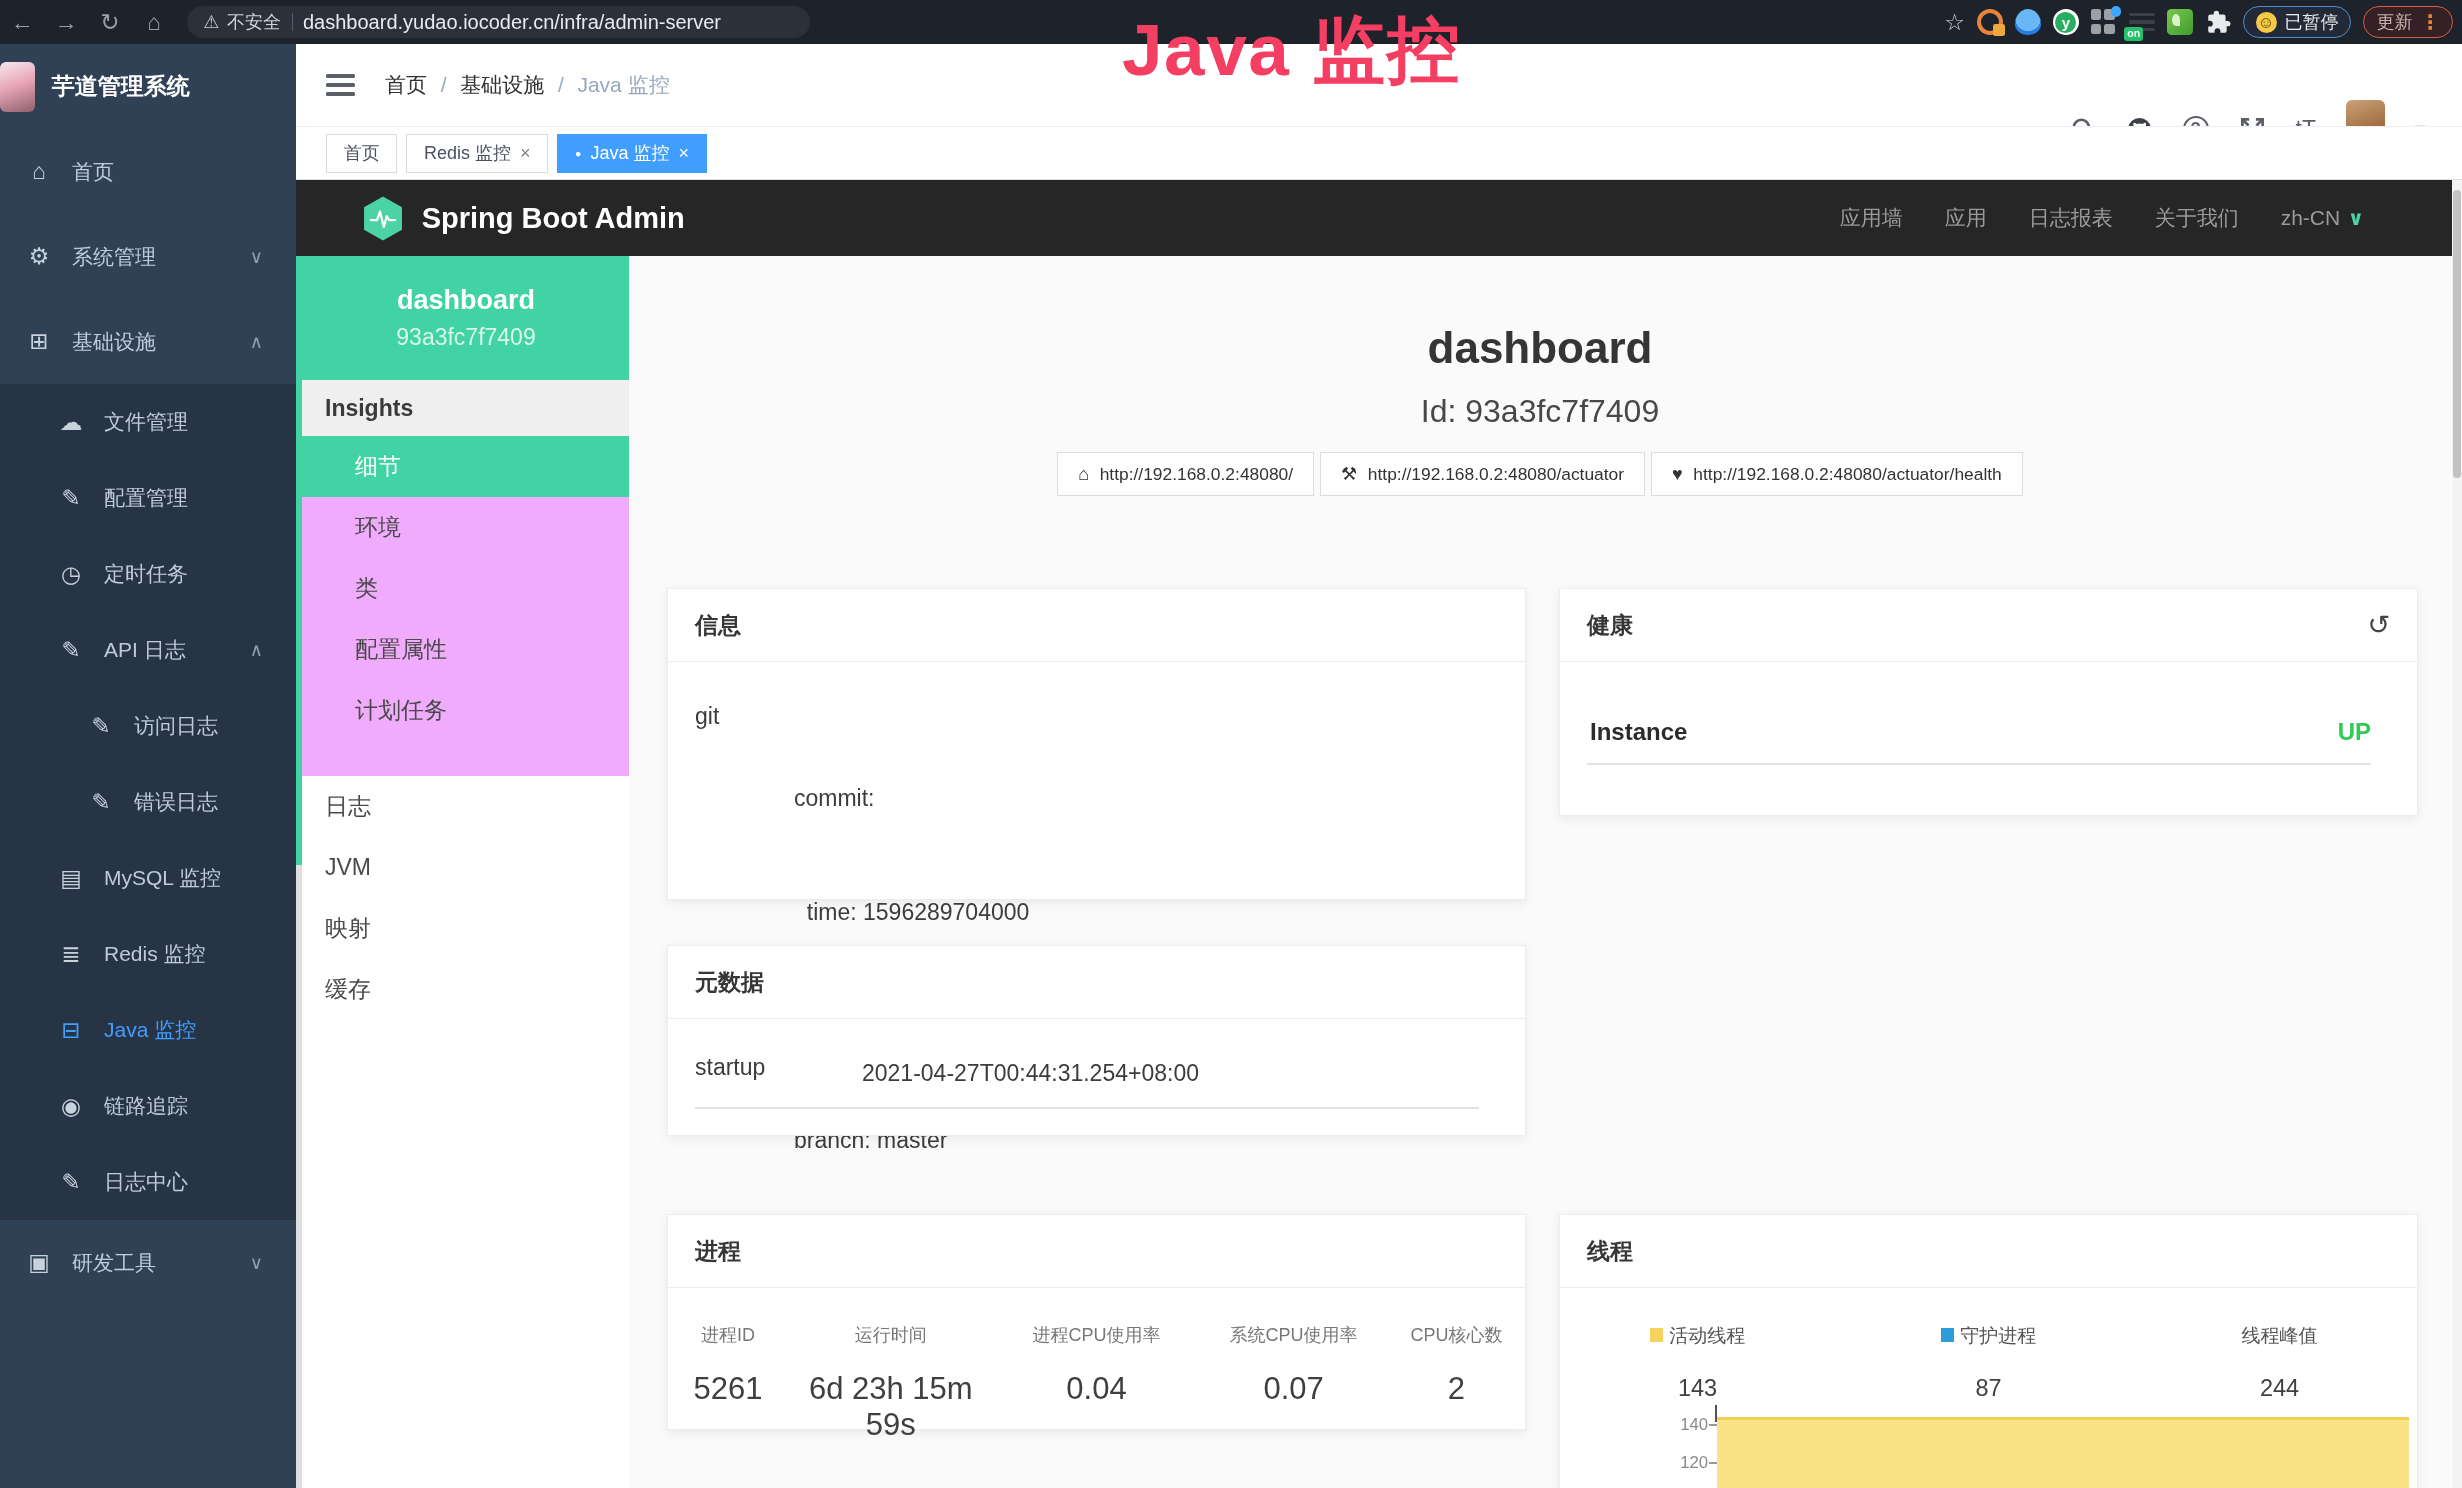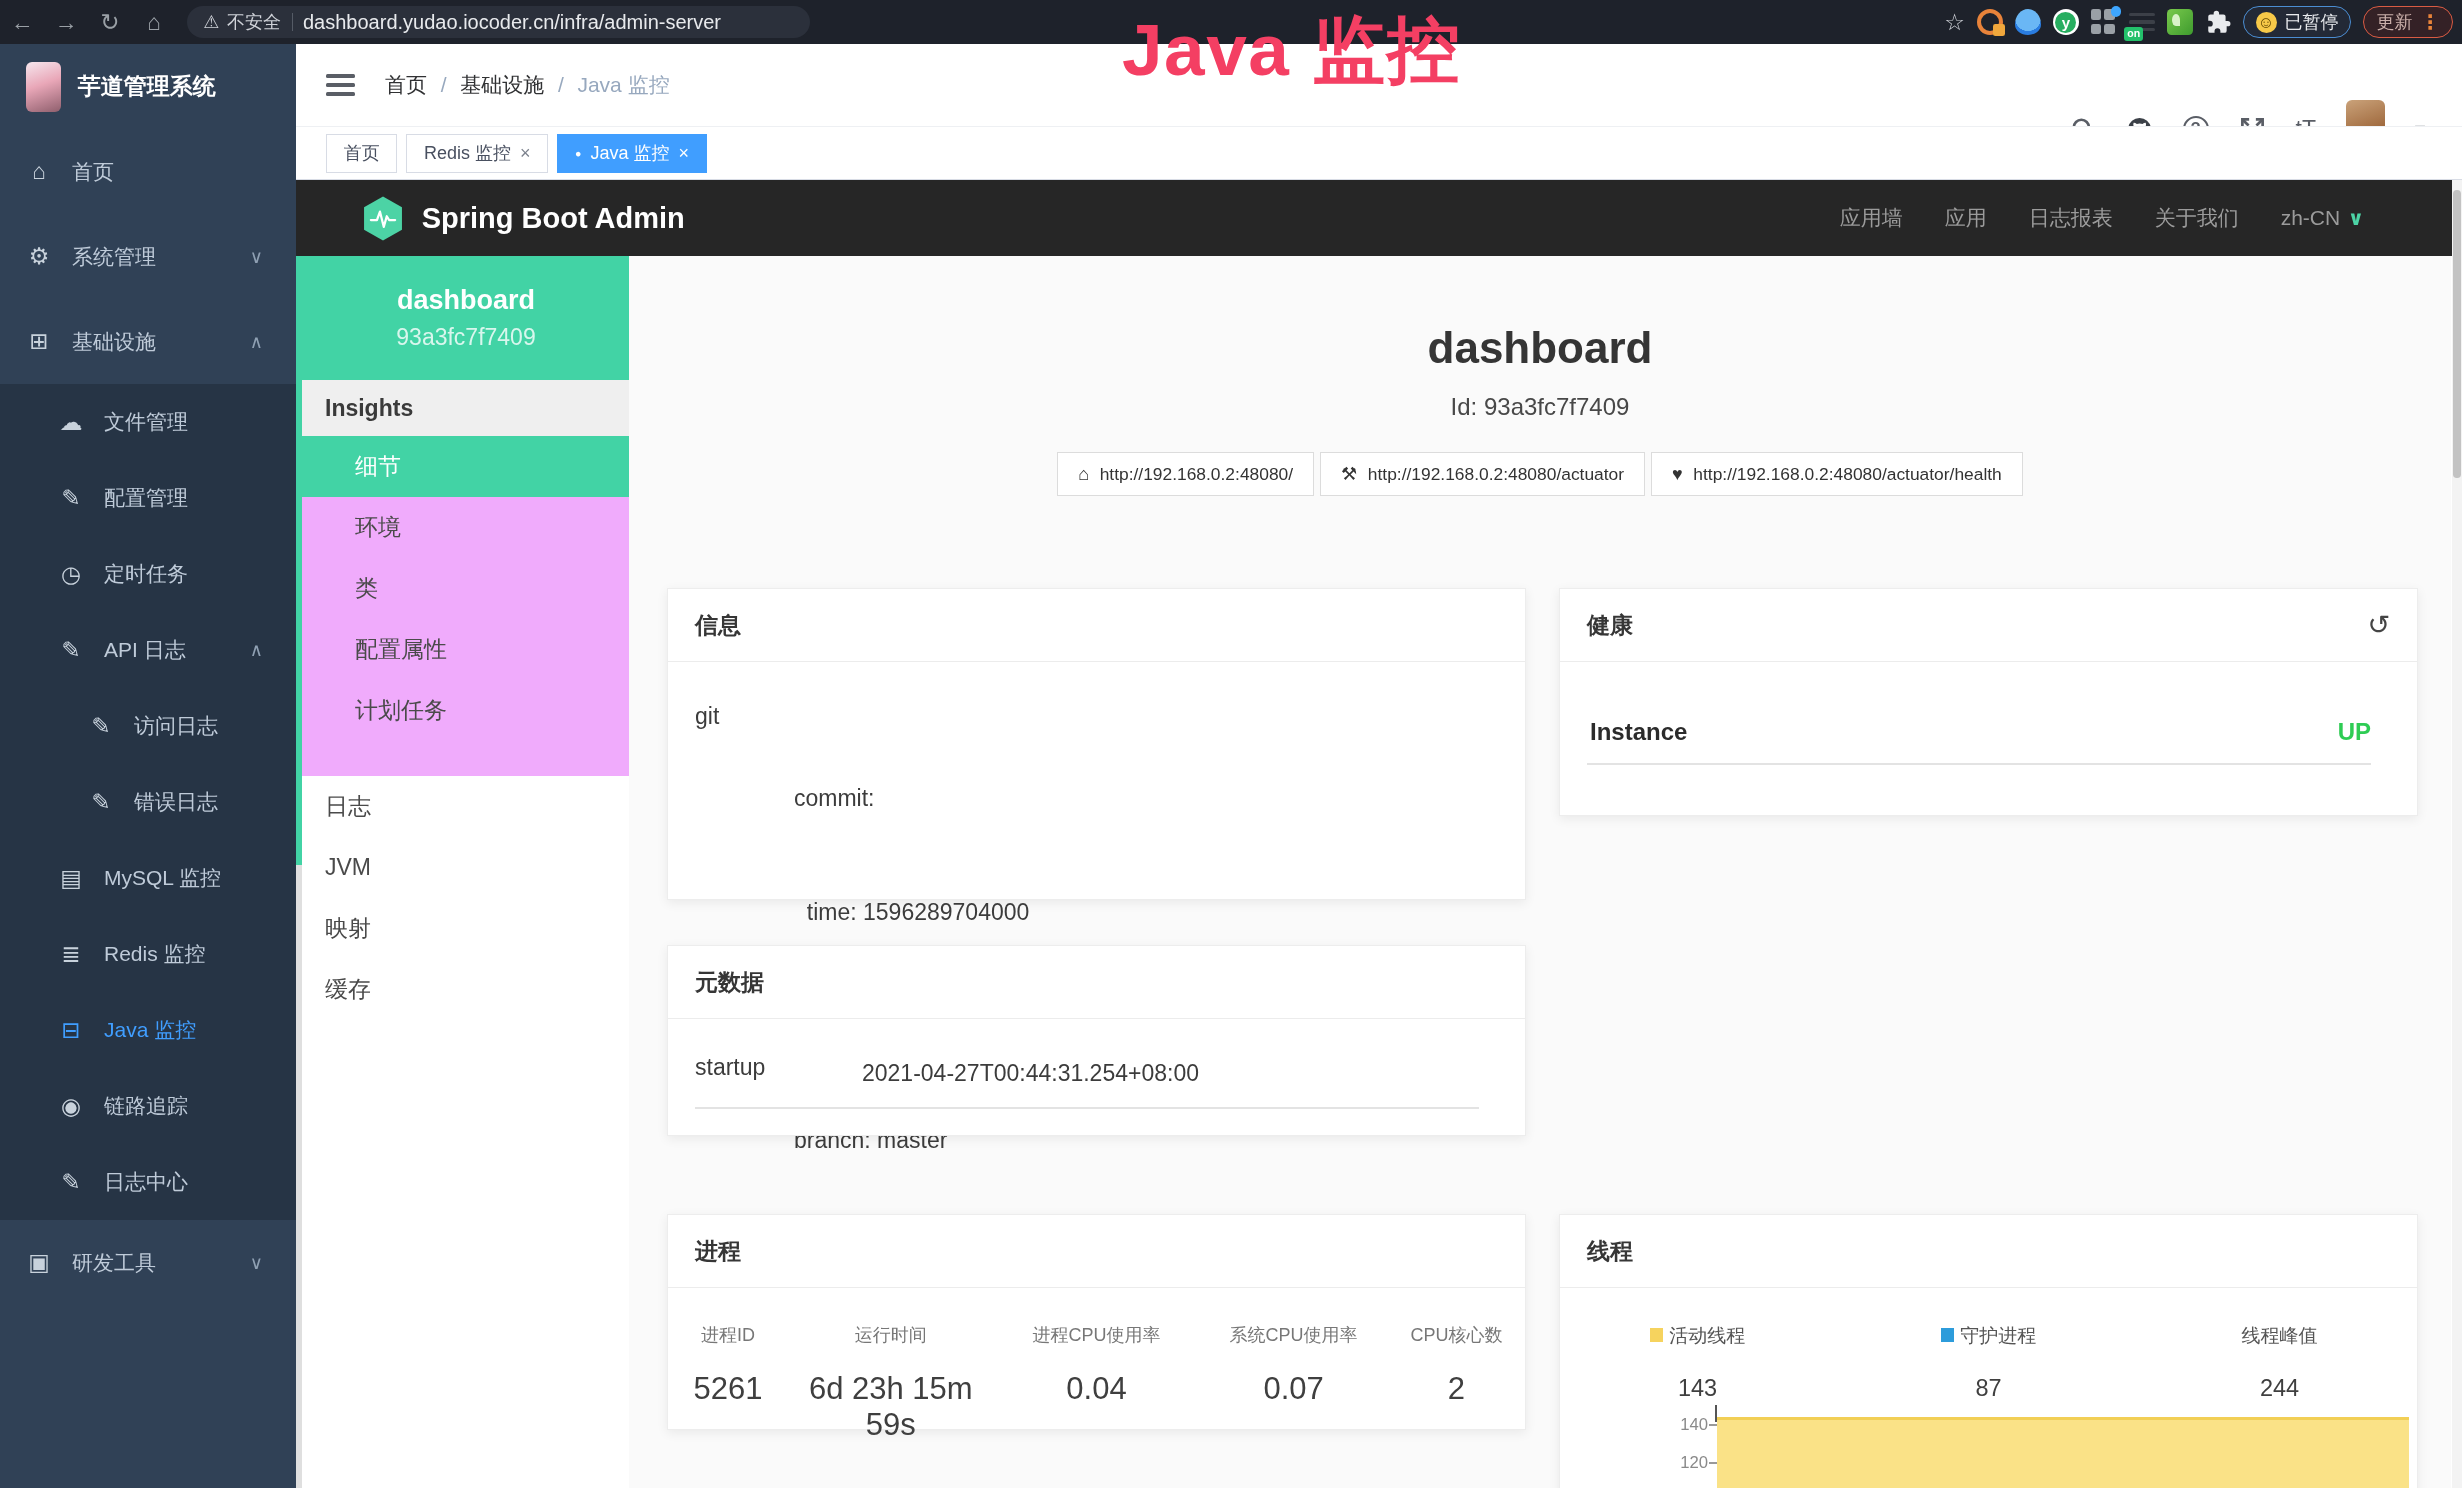--- a/index.html
+++ b/index.html
@@ -34,21 +34,21 @@
   .pill { height:32px; border-radius:16px; display:flex; align-items:center; padding:0 12px; gap:7.6px; }
   #paused-pill { border:1.9px solid #4b8dd2; background:#232936; }
   #paused-pill .face { width:21px; height:21px; background:#f7c948; border-radius:50%; color:#5b4200; font-size:16.7px; line-height:21px; text-align:center; }
   #paused-pill .txt { color:#e8eaed; font-size:18px; }
   #update-pill { border:1.9px solid #d95b43; background:#342126; }
   #update-pill .txt { color:#cbb0ab; font-size:18px; }
   #update-pill .dots { color:#e8833a; font-size:20px; font-weight:bold; }
 
   
   #admin-sidebar { left:0; top:44px; width:296px; height:1445px; background:#304156; }
-  #logo-row { height:85px; display:flex; align-items:center; padding-left:26px; }
+  #logo-row { height:85px; display:flex; align-items:center; }
   #logo-avatar { width:35px; height:50px; border-radius:6px; background:linear-gradient(160deg,#f6e7ee 0%,#e9a7b8 45%,#8f5f6d 100%); }
   #logo-title { color:#fff; font-size:23px; font-weight:bold; margin-left:16.7px; }
   .s-item { display:flex; align-items:center; color:#bfcbd9; font-size:21px; cursor:pointer; position:relative; }
   .s-item .s-icon { width:26px; text-align:center; color:#c8d2dc; font-size:23px; }
   .s-item .s-chev { position:absolute; right:33px; color:#8fa0b3; font-size:18px; }
   .lvl1 { height:85px; padding-left:26px; }
   .lvl1 .s-label { margin-left:20px; }
   #submenu { background:#263445; }
   #submenu .s-item { height:76px; }
   .lvl2 { padding-left:58px; }
@@ -97,21 +97,21 @@
   #sba-insights-label { height:56px; background:#efefef; color:#3a3a3a; font-weight:bold; font-size:23px; display:flex; align-items:center; padding-left:23px; }
   .sba-item { height:61px; display:flex; align-items:center; font-size:23px; color:#4a4a4a; cursor:pointer; }
   #insight-block { background:#f0abfc; padding-bottom:35px; }
   #insight-block .sba-item { padding-left:53px; }
   .sba-item.active { background:#42d3a5; color:#fff; }
   .sba-root .sba-item { padding-left:23px; background:#fff; }
 
   
   #sba-content { left:629px; top:256px; width:1822px; height:1233px; background:#fafafa; overflow:hidden; }
   #inst-title { position:absolute; left:0; top:67px; width:100%; text-align:center; font-size:44px; font-weight:bold; color:#353535; }
-  #inst-id { position:absolute; left:0; top:137px; width:100%; text-align:center; font-size:24px; color:#484848; }
+  #inst-id { position:absolute; left:0; top:137px; width:100%; text-align:center; font-size:32px; color:#484848; }
   #links-row { position:absolute; left:0; top:196px; width:100%; display:flex; justify-content:center; gap:6px; }
   .link-btn { height:44px; background:#fff; border:0.8px solid #dcdcdc; display:flex; align-items:center; padding:0 20px; gap:10.6px; font-size:17.4px; color:#333; cursor:pointer; }
   .link-btn .lg { font-size:18px; }
   .card { position:absolute; background:#fff; border:0.8px solid #ededed; box-shadow:0 3px 10.6px rgba(0,0,0,.07); }
   .card-head { height:73px; display:flex; align-items:center; padding:0 27px; font-size:23px; font-weight:bold; color:#363636; border-bottom:1.5px solid #ececec; }
   .card-head .spacer { flex:1; }
   .hist { font-size:27px; color:#444; font-weight:normal; cursor:pointer; }
   #card-info { left:38px; top:332px; width:859px; height:312px; }
   #card-health { left:930px; top:332px; width:859px; height:228px; }
   #card-meta { left:38px; top:689px; width:859px; height:191px; }

